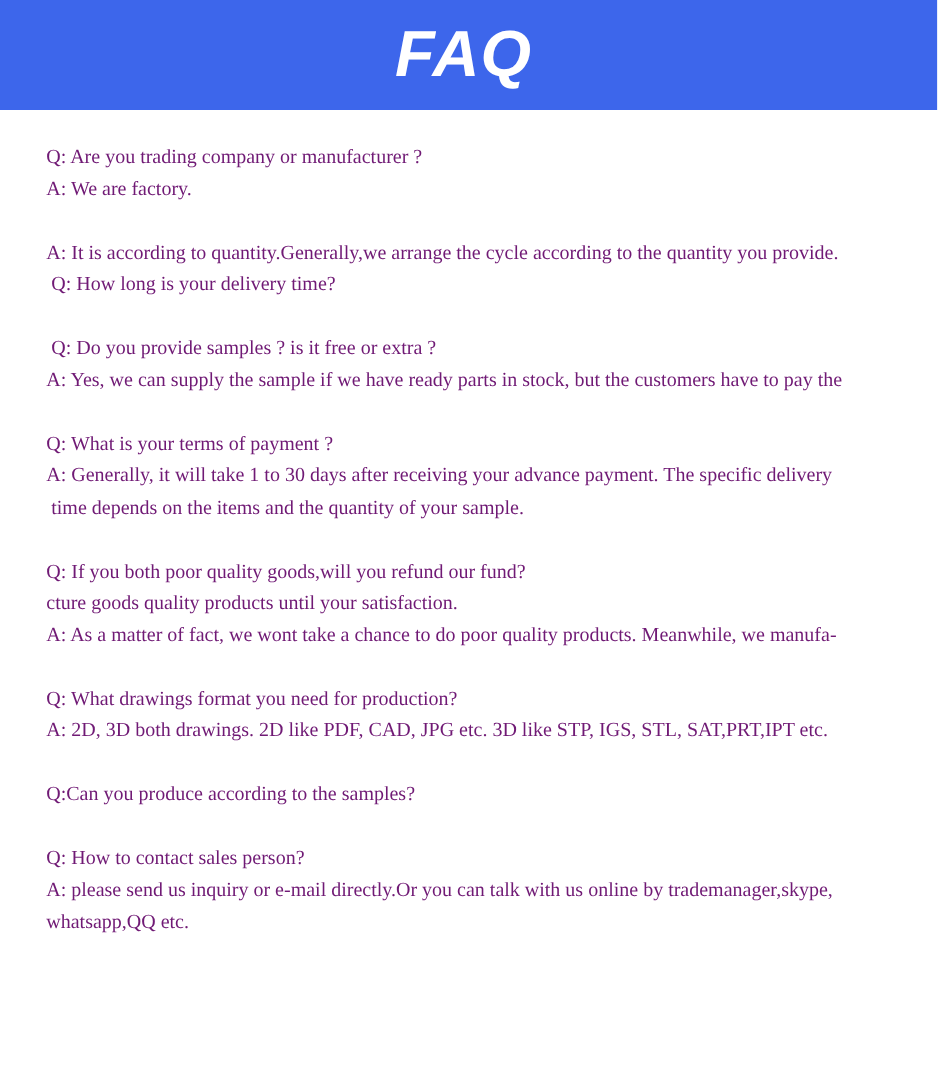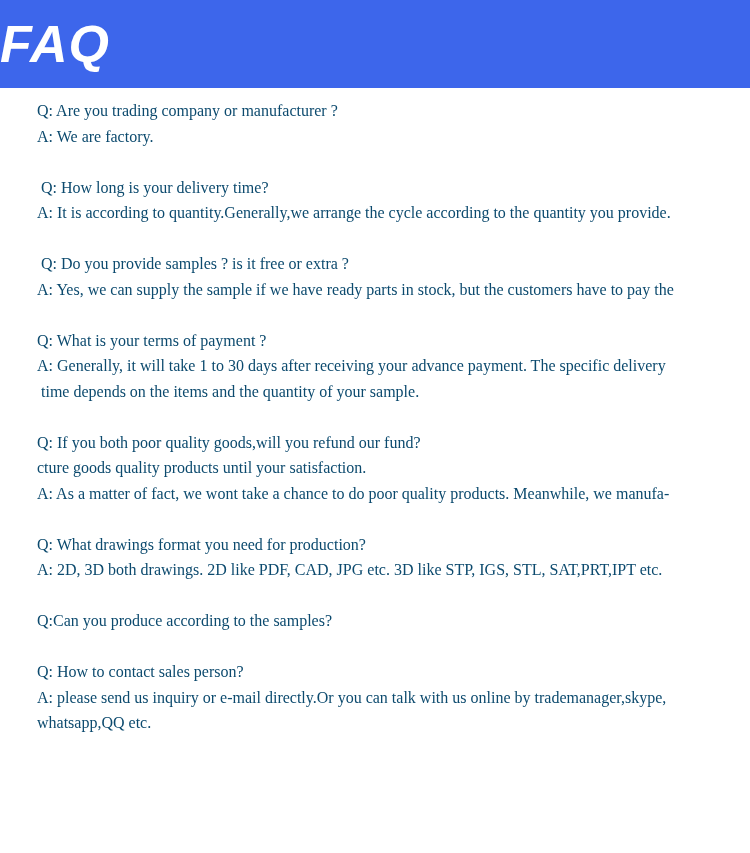--- a/index.html
+++ b/index.html
@@ -12,36 +12,36 @@
     width: 750px;
     height: 853px;
     background: #ffffff;
     overflow: hidden;
   }
   .banner {
     height: 88px;
     background: #3D66EB;
     display: flex;
     align-items: center;
-    justify-content: flex-start;
+    justify-content: center;
   }
   .banner-title {
     margin: 0;
     color: #ffffff;
     font-family: "Liberation Sans", sans-serif;
     font-weight: bold;
     font-style: italic;
     font-size: 52px;
     letter-spacing: 1px;
     line-height: 1;
     padding-right: 8px;
   }
   .content {
-    padding: 10px 28px 0 37px;
-    color: #0c4a6e;
+    padding: 25px 28px 0 37px;
+    color: #701a75;
     font-family: "Liberation Serif", "DejaVu Serif", serif;
     font-size: 16px;
   }
   .qa-block {
     margin: 0 0 25.5px 0;
   }
   .line {
     margin: 0;
     line-height: 25.5px;
     white-space: pre-wrap;
@@ -57,22 +57,22 @@
   </header>
 
   <main class="content">
 
     <section class="qa-block">
       <p class="line">Q: Are you trading company or manufacturer ?</p>
       <p class="line">A: We are factory.</p>
     </section>
 
     <section class="qa-block">
+      <p class="line">A: It is according to quantity.Generally,we arrange the cycle according to the quantity you provide.</p>
       <p class="line"> Q: How long is your delivery time?</p>
-      <p class="line">A: It is according to quantity.Generally,we arrange the cycle according to the quantity you provide.</p>
     </section>
 
     <section class="qa-block">
       <p class="line"> Q: Do you provide samples ? is it free or extra ?</p>
       <p class="line">A: Yes, we can supply the sample if we have ready parts in stock, but the customers have to pay the</p>
     </section>
 
     <section class="qa-block">
       <p class="line">Q: What is your terms of payment ?</p>
       <p class="line">A: Generally, it will take 1 to 30 days after receiving your advance payment. The specific delivery</p>

